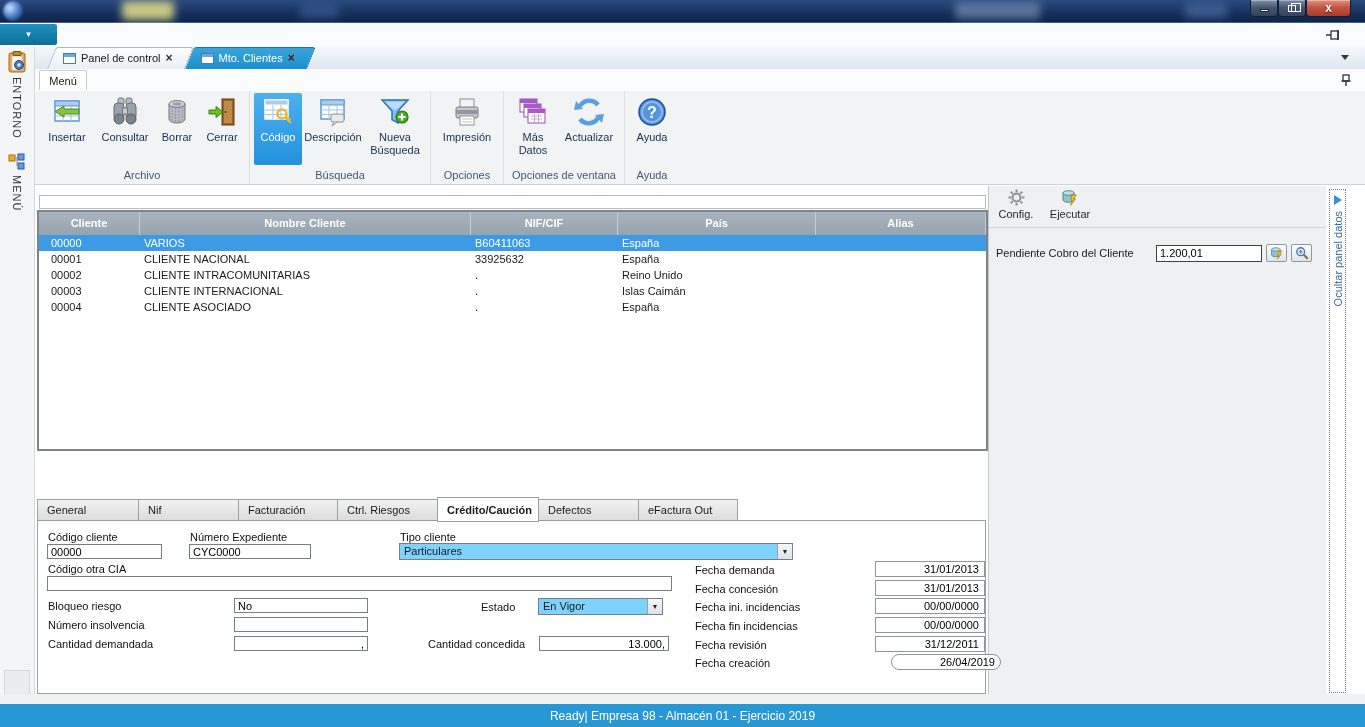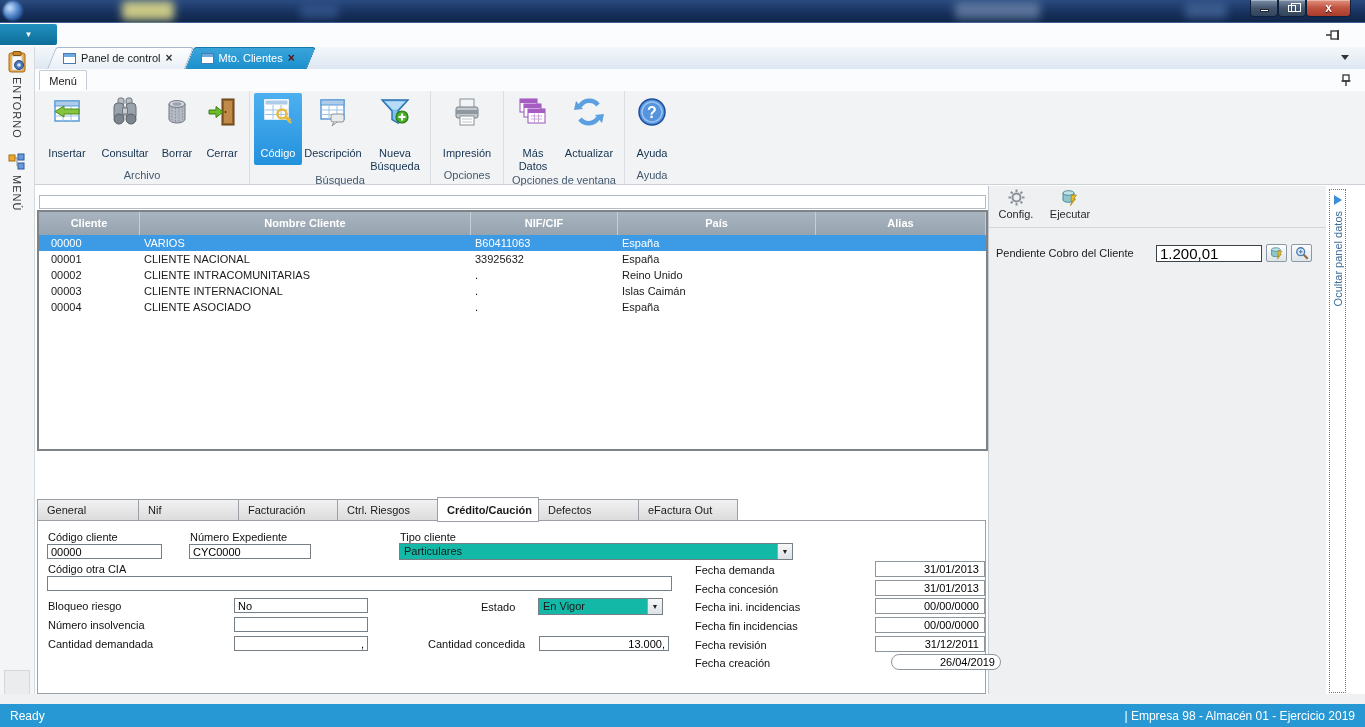--- a/index.html
+++ b/index.html
@@ -62,21 +62,21 @@
   
   .ribbon-tabrow { position:absolute; left:35px; top:69px; width:1330px; height:21px; background:#fbfcfd; }
   .ribbon-tab { position:absolute; left:4px; top:1px; width:48px; height:21px; background:#fff;
     border:1px solid #c6ccd3; border-bottom:none; border-radius:2px 2px 0 0; display:flex; align-items:center; justify-content:center; }
   .pin-v { position:absolute; right:12px; top:4px; width:14px; height:14px; }
   .ribbon-body { position:absolute; left:35px; top:90px; width:1330px; height:95px; background:#f1f3f5;
     border-top:1px solid #fff; border-bottom:1px solid #ccd1d7; display:flex; }
   .rgroup { display:flex; flex-direction:column; padding:2px 4px 0 4px; border-right:1px solid #dbdfe3; }
   .rbtns { display:flex; flex:1; align-items:flex-start; }
   .rbtn { display:flex; flex-direction:column; align-items:center; padding-top:3px; min-height:72px; border-radius:2px; cursor:default; }
-  .rbtn .lbl { margin-top:19px; text-align:center; line-height:13px; color:#15324f; }
+  .rbtn .lbl { margin-top:3px; text-align:center; line-height:13px; color:#15324f; }
   .rbtn.selected { background:linear-gradient(#4db0ef,#2391dd); }
   .rbtn.selected .lbl { color:#fff; }
   .rgroup-label { text-align:center; color:#44596e; padding:1px 0 3px 0; }
 
   
   .workarea { position:absolute; left:35px; top:186px; width:1330px; height:518px; background:#fff; }
   .filterbar { position:absolute; left:4px; top:9px; width:947px; height:14px; background:#fff; border:1px solid #b3bbc4; }
 
   .grid { position:absolute; left:2px; top:24px; width:951px; height:241px; border:2px solid #7d8387; background:#fff; }
   .grid-header { display:flex; height:23px; background:linear-gradient(#a8b4bf,#96a4af); }
@@ -91,21 +91,21 @@
   .c4 { flex:1; }
 
   
   .datapanel { position:absolute; left:953px; top:0px; width:338px; height:509px; background:#eef0f2; border-left:1px solid #c3c9cf; }
   .dp-toolbar { position:absolute; left:0; top:0; width:100%; height:42px; border-bottom:1px solid #d2d6da; }
   .dp-btn { position:absolute; top:3px; display:flex; flex-direction:column; align-items:center; width:50px; cursor:default; }
   .dp-btn .lbl { margin-top:2px; color:#2a2a2a; }
   .dp-config { left:2px; } .dp-exec { left:56px; }
   .dp-row { position:absolute; left:7px; top:58px; width:324px; display:flex; align-items:center; }
   .dp-label { width:160px; }
-  .dp-input { width:106px; height:17px; border:1px solid #3c4248; background:#fff; font-size:15px; padding:0 3px; font-family:"Liberation Sans",sans-serif; }
+  .dp-input { width:106px; height:17px; border:1px solid #3c4248; background:#fff; font-size:11px; padding:0 3px; font-family:"Liberation Sans",sans-serif; }
   .mini-btn { width:21px; height:18px; margin-left:4px; border:1px solid #8b98a6; border-radius:2px;
     background:linear-gradient(#fdfdfe,#dfe5ea); display:flex; align-items:center; justify-content:center; }
 
   
   .collapse-strip { position:absolute; left:1292px; top:1px; width:21px; height:508px; background:#fff; }
   .collapse-inner { position:absolute; inset:2px; border:1px dotted #777; display:flex; flex-direction:column; align-items:center; }
   .tri-right { width:0; height:0; margin-top:5px; border-top:5px solid transparent; border-bottom:5px solid transparent; border-left:8px solid #3f8fd6; }
   .collapse-text { margin-top:6px; writing-mode:vertical-rl; transform:rotate(180deg); color:#3d6c96; font-size:11px; }
 
   
@@ -115,31 +115,31 @@
   .dtab:last-child { border-right:1px solid #9aa0a6; }
   .dtab.active { height:25px; line-height:24px; background:#fff; font-weight:bold; border-right:1px solid #9aa0a6; position:relative; z-index:2; margin-bottom:-1px; }
   .dtab.active + .dtab { border-left:none; }
 
   
   .form { position:absolute; left:2px; top:334px; width:949px; height:174px; border:1px solid #9aa0a6; background:#fff; }
   .flabel { position:absolute; white-space:nowrap; color:#111; }
   .fin { position:absolute; height:15px; border:1px solid #767e86; background:#fff; font-size:11px; padding:0 3px;
     font-family:"Liberation Sans",sans-serif; }
   .fin.right { text-align:right; }
-  .selectbox { position:absolute; height:17px; border:1px solid #767e86; background:#14b8a6; display:flex; align-items:center; }
+  .selectbox { position:absolute; height:17px; border:1px solid #767e86; background:#7dd3fc; display:flex; align-items:center; }
   .selectbox .val { flex:1; padding-left:4px; line-height:15px; }
   .selectbox .arrow { width:15px; height:15px; border-left:1px solid #98a2ac; background:linear-gradient(#f6f7f8,#dde2e7);
     display:flex; align-items:center; justify-content:center; font-size:7px; color:#222; }
   .datein { position:absolute; width:110px; height:16px; border:1px solid #8d959d; background:#fff; font-size:11px;
     text-align:right; padding:0 5px; font-family:"Liberation Sans",sans-serif; }
 
   
   .gapstrip { position:absolute; left:0; top:694px; width:1365px; height:10px; background:#f0f1f2; }
   .statusbar { position:absolute; left:0; top:704px; width:1365px; height:23px; background:#2798d4; color:#fff;
-    display:flex; align-items:center; justify-content:space-between; padding:0 10px; font-size:12px; }
+    display:flex; align-items:center; justify-content:center; padding:0 10px; font-size:12px; }
 </style>
 </head>
 <body>
 
 <div class="app">
 
   <div class="titlebar">
     <div class="logo"></div>
     <div class="blurspot bs-yellow"></div>
     <div class="blurspot bs-a"></div>

